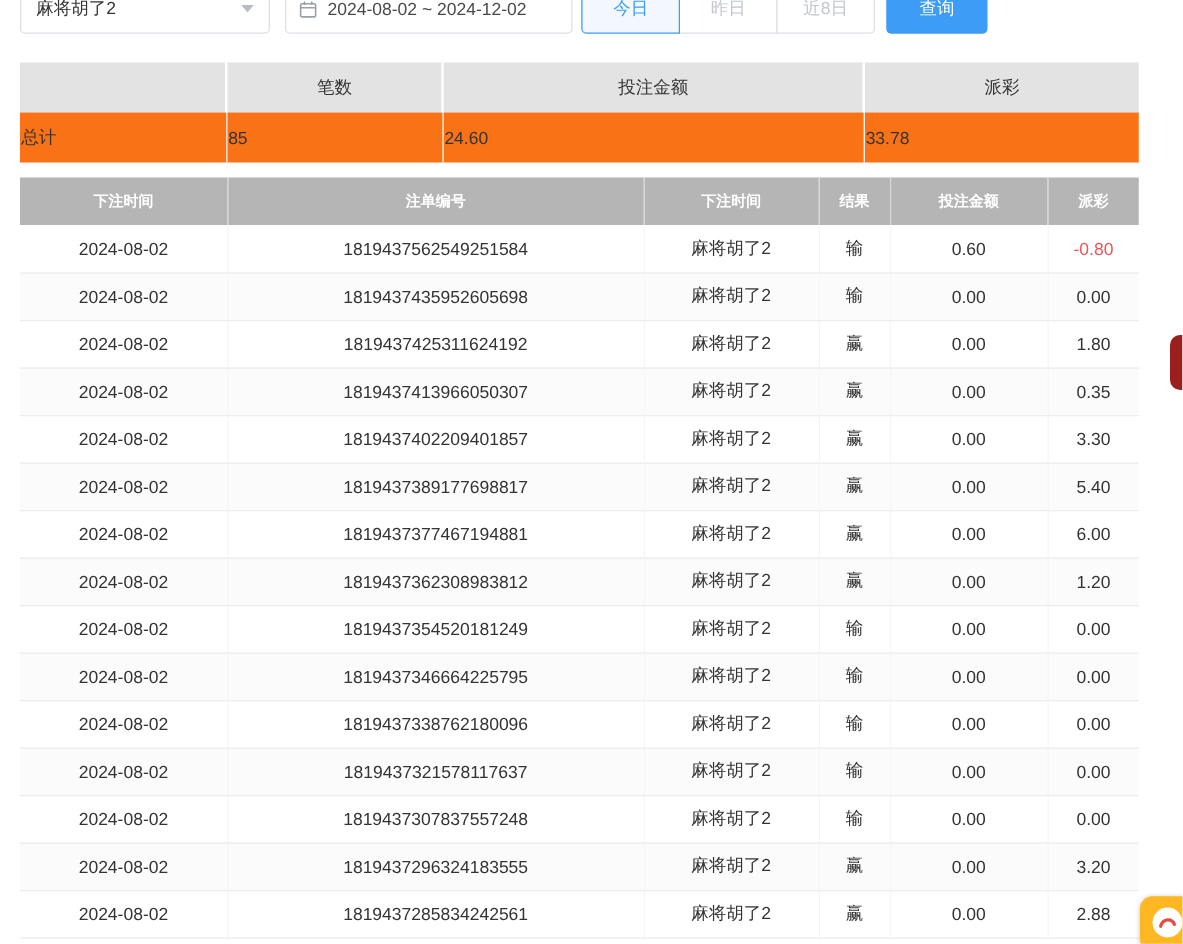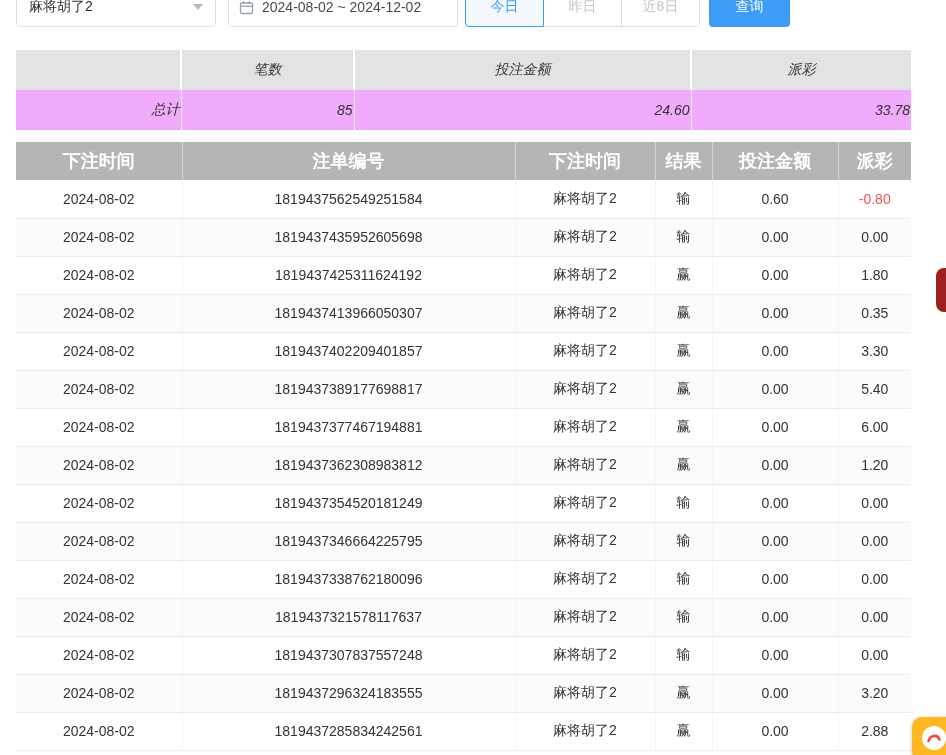--- a/index.html
+++ b/index.html
@@ -30,33 +30,33 @@
   }
   .qbtn:first-child { margin-left: 0; border-radius: 4px 0 0 4px; }
   .qbtn:last-child { border-radius: 0 4px 4px 0; }
   .qbtn.active { border-color: var(--accent, #3d9cf5); color: var(--accent, #3d9cf5); background: #f2f8fe; position: relative; z-index: 1; }
   .search-btn {
     margin-left: 9px; width: 81px; height: 40px; background: var(--accent, #3d9cf5); color: #fff;
     border: none; border-radius: 4px; font-size: 14px; cursor: pointer; font-family: inherit;
   }
 
   
-  .summary { position: absolute; top: 50px; left: 16px; width: 895px; border-collapse: collapse; table-layout: fixed; font-style: italic; }
+  .summary { position: absolute; top: 50px; left: 16px; width: 895px; border-collapse: collapse; table-layout: fixed; }
   .summary th {
     background: var(--summary-header-bg, #e3e3e3); height: 40px; font-weight: 400; color: #333;
     border-right: 2px solid #fff;
   }
   .summary th:last-child { border-right: none; }
-  .summary td { height: 40px; text-align: right; background: #f0abfc; color: #333; border-right: 1px solid #f2f2f2; }
+  .summary td { height: 40px; text-align: left; background: #f97316; color: #333; border-right: 1px solid #f2f2f2; }
   .summary td:last-child { border-right: none; }
 
   
   .records { position: absolute; top: 142px; left: 16px; width: 895px; border-collapse: collapse; table-layout: fixed; }
   .records thead th {
-    background: var(--table-header-bg, #b5b5b5); color: #fff; height: 38px; font-weight: bold; font-size: 18px;
+    background: var(--table-header-bg, #b5b5b5); color: #fff; height: 38px; font-weight: bold; font-size: 12px;
     border-right: 1px solid rgba(255,255,255,.45);
   }
   .records thead th:last-child { border-right: none; }
   .records tbody td {
     height: 38px; text-align: center; color: #333;
     border-bottom: 1px solid #ececec; border-right: 1px solid #f5f5f5;
   }
   .records tbody td:last-child { border-right: none; }
   .records tbody tr:nth-child(even) { background: #fbfbfb; }
   .records tbody td.neg { color: var(--negative, #f25555); }

